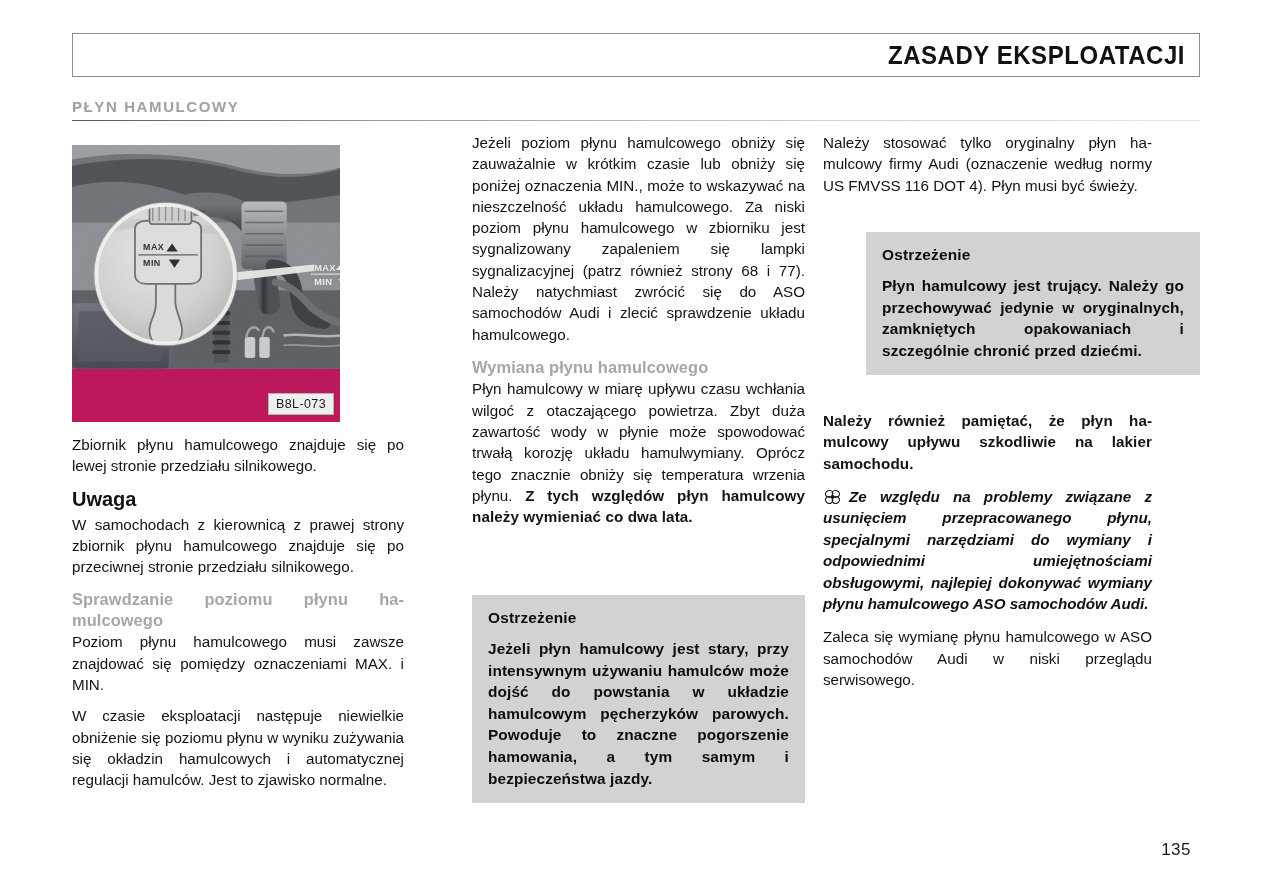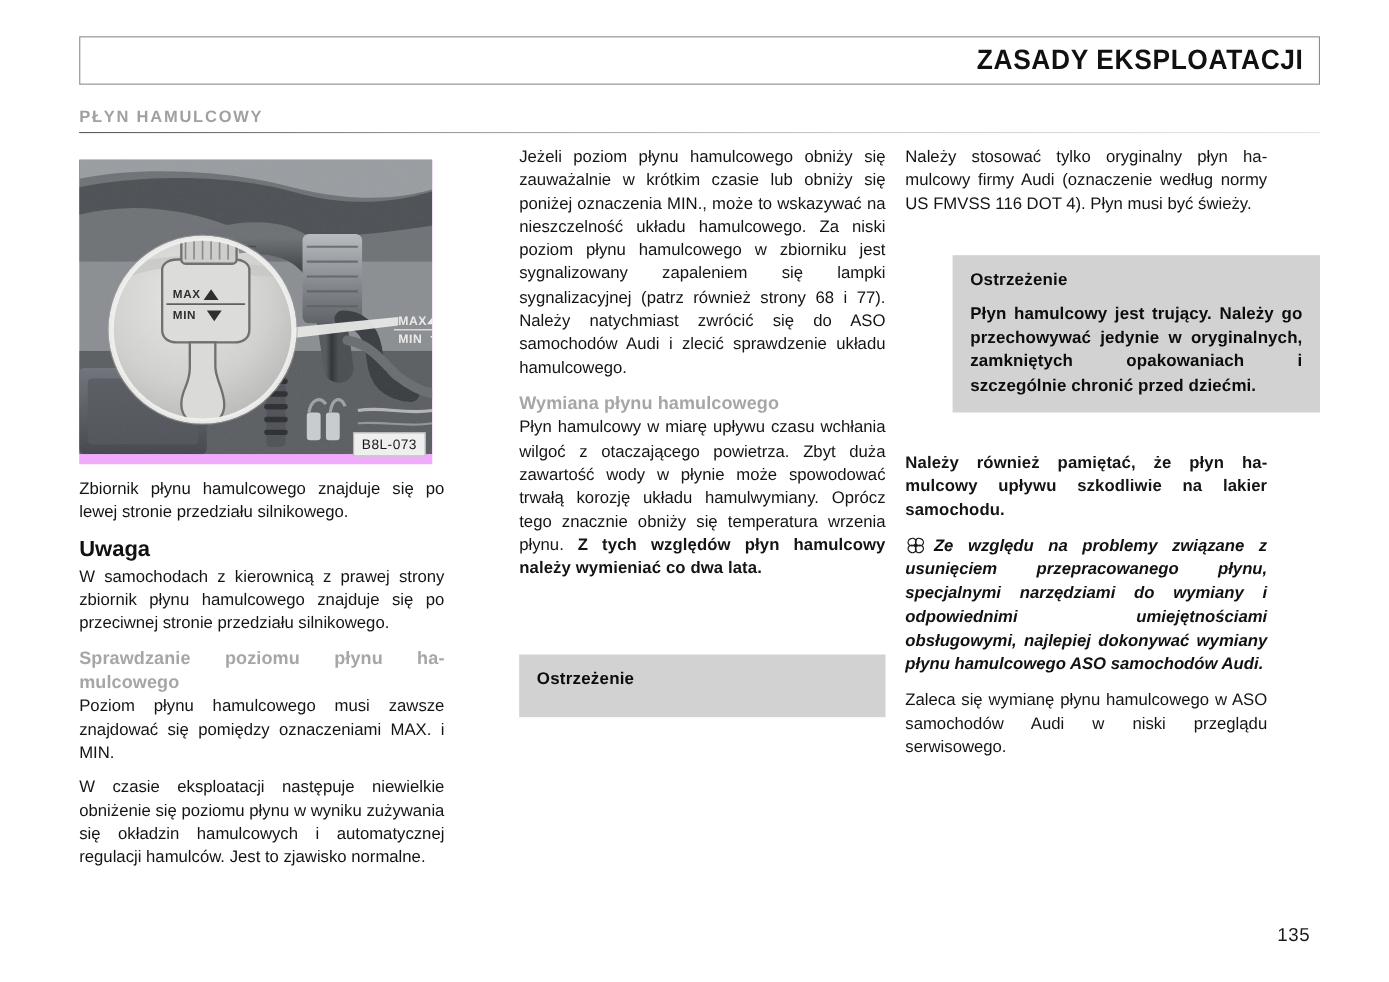--- a/index.html
+++ b/index.html
@@ -109,24 +109,24 @@
     color: #111111;
   }
 
   b.inline-bold { font-weight: bold; letter-spacing: 0.1px; }
 
   
   .photo-wrap {
     position: absolute;
     left: 72px;
     top: 145px;
-    width: 321px;
+    width: 268px;
     height: 277px;
     overflow: hidden;
-    background: #f0abfc;
+    background: #be185d;
   }
   .photo-canvas { position: absolute; inset: 0; }
 
   .tag {
     position: absolute;
     right: 6px;
     bottom: 7px;
     background: #efefef;
     border: 1px solid #b4b4b4;
     color: #1b1b1b;
@@ -363,20 +363,21 @@
 
   <div class="col col-2">
     <p>Jeżeli poziom płynu hamulcowego obniży się zauważalnie w krótkim czasie lub ob­niży się poniżej oznaczenia MIN., może to wskazywać na nieszczelność układu ha­mulcowego. Za niski poziom płynu hamul­cowego w zbiorniku jest sygnalizowany za­paleniem się lampki sygnalizacyjnej (patrz również strony 68 i 77). Należy natych­miast zwrócić się do ASO samochodów Audi i zlecić sprawdzenie układu hamul­cowego.</p>
 
     <h3 class="sub-gray">Wymiana płynu hamulcowego</h3>
     <p><span>Płyn hamulcowy w miarę upływu czasu wchłania wilgoć z otaczającego powietrza. Zbyt duża zawartość wody w płynie może spowodować trwałą korozję układu hamul­wymiany. Oprócz tego znacznie obniży się temperatura wrzenia płynu. </span><b class="inline-bold">Z tych wzglę­dów płyn hamulcowy należy wymie­niać co dwa lata.</b></p>
   </div>
 
   <div class="warn-box" id="warn-mid">
     <p class="warn-title">Ostrzeżenie</p>
+    <p class="warn-body">Jeżeli płyn hamulcowy jest stary, przy intensywnym używaniu ha­mulców może dojść do powsta­nia w układzie hamulcowym pę­cherzyków parowych. Powoduje to znaczne pogorszenie hamowania, a tym samym i bezpieczeństwa jazdy.</p>
   </div>
 
   <div class="col col-3">
     <p>Należy stosować tylko oryginalny płyn ha­mulcowy firmy Audi (oznaczenie według normy US FMVSS 116 DOT 4). Płyn musi być świeży.</p>
   </div>
 
   <div class="warn-box" id="warn-right">
     <p class="warn-title">Ostrzeżenie</p>
     <p class="warn-body">Płyn hamulcowy jest trujący. Na­leży go przechowywać jedynie w oryginalnych, zamkniętych opako­waniach i szczególnie chronić przed dziećmi.</p>
   </div>

